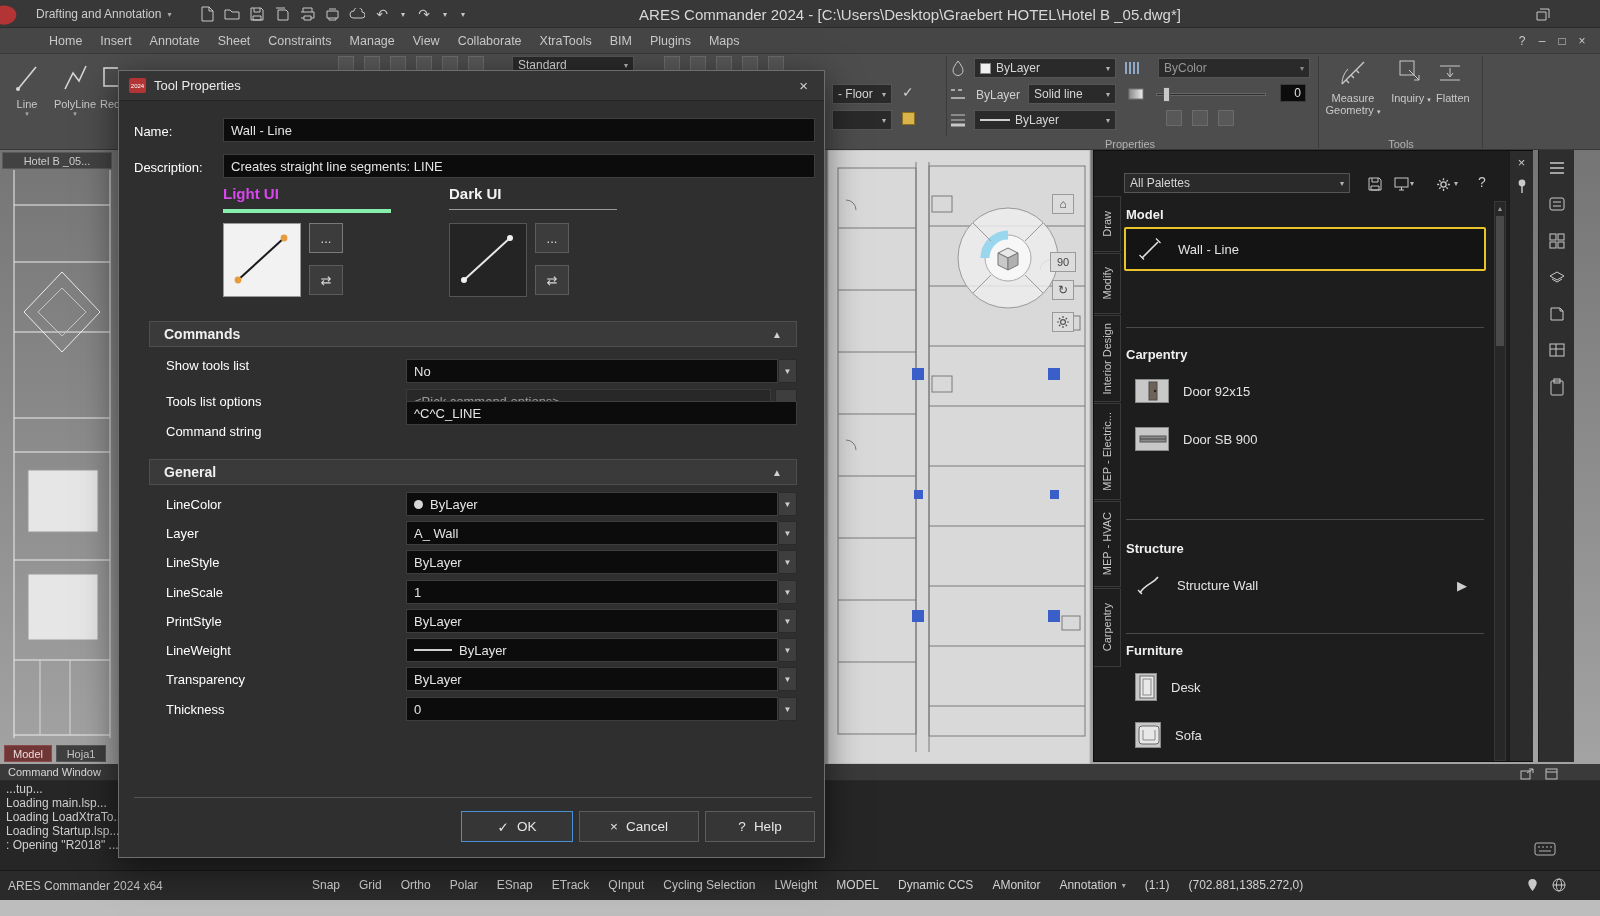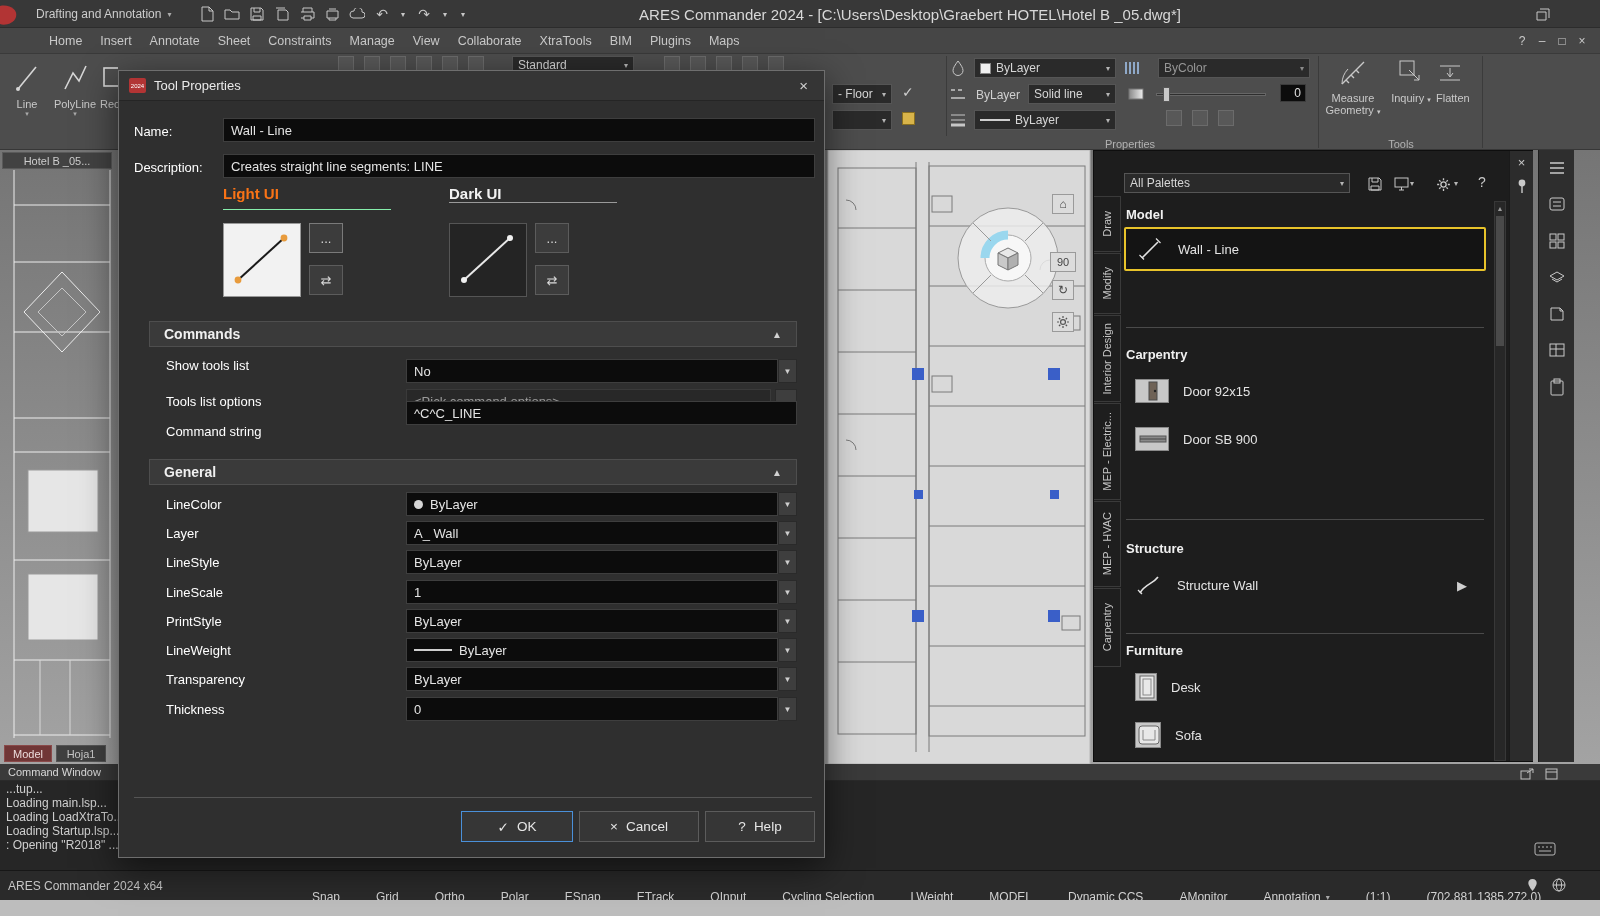--- a/index.html
+++ b/index.html
@@ -514,22 +514,22 @@
     <span class="dlabel" style="left:15px;top:53px">Name:</span>
     <div class="dfield" style="left:104px;top:47px;width:592px">
         <span>Wall - Line</span>
       </div>
 
     <span class="dlabel" style="left:15px;top:89px">Description:</span>
     <div class="dfield" style="left:104px;top:83px;width:592px">
         <span>Creates straight line segments:  LINE</span>
       </div>
 
-    <div class="abs" style="left:104px;top:114px;width:168px;border-bottom:1px solid #86efac;padding-bottom:7px;font-size:15px;font-weight:bold;color:#f97316">Light UI</div>
-    <div class="abs" style="left:330px;top:114px;width:168px;border-bottom:1px solid #9a9a9a;font-size:15px;font-weight:bold;color:#f2f2f2">Dark UI</div>
+    <div class="abs" style="left:104px;top:114px;width:168px;border-bottom:4px solid #86efac;padding-bottom:7px;font-size:15px;font-weight:bold;color:#d946ef">Light UI</div>
+    <div class="abs" style="left:330px;top:114px;width:168px;border-bottom:1px solid #9a9a9a;padding-bottom:7px;font-size:15px;font-weight:bold;color:#f2f2f2">Dark UI</div>
 
     <div class="abs" style="left:104px;top:152px;width:78px;height:74px;background:#f2f2f2;border:1px solid #999">
       <svg width="76" height="72">
           <line x1="14" y1="56" x2="60" y2="14" stroke="#1a1a1a" stroke-width="2"></line>
           <circle cx="14" cy="56" r="3.4" fill="#e89b3c"></circle>
           <circle cx="60" cy="14" r="3.4" fill="#e89b3c"></circle>
         </svg>
     </div>
     <div class="smallbtn" style="left:190px;top:152px">...</div>
     <div class="smallbtn" style="left:190px;top:194px;border-color:#5c5c5c">⇄</div>
@@ -656,21 +656,21 @@
       <div class="cmdline">: Opening "R2018" ...</div>
     </div>
     <span class="abs" style="right:44px;bottom:10px"><svg width="22" height="14">
           <rect x="1" y="1" width="20" height="12" rx="2" fill="none" stroke="#b5b5b5"></rect>
           <path d="M4 5 h2 M8 5 h2 M12 5 h2 M16 5 h2 M5 9 h12" stroke="#b5b5b5"></path>
         </svg></span>
   </div>
 
   <div class="abs" id="statusbar">
     <span class="abs" style="left:8px;top:8px;font-size:12px;color:#c6c6c6">ARES Commander 2024 x64</span>
-    <div class="abs flexc" style="left:312px;top:12px;height:28px;gap:36px">
+    <div class="abs flexc" style="left:312px;top:0;height:28px;gap:19px">
       <span class="stog">Snap</span>
       <span class="stog">Grid</span>
       <span class="stog">Ortho</span>
       <span class="stog">Polar</span>
       <span class="stog">ESnap</span>
       <span class="stog">ETrack</span>
       <span class="stog">QInput</span>
       <span class="stog">Cycling Selection</span>
       <span class="stog">LWeight</span>
       <span class="stog">MODEL</span>

